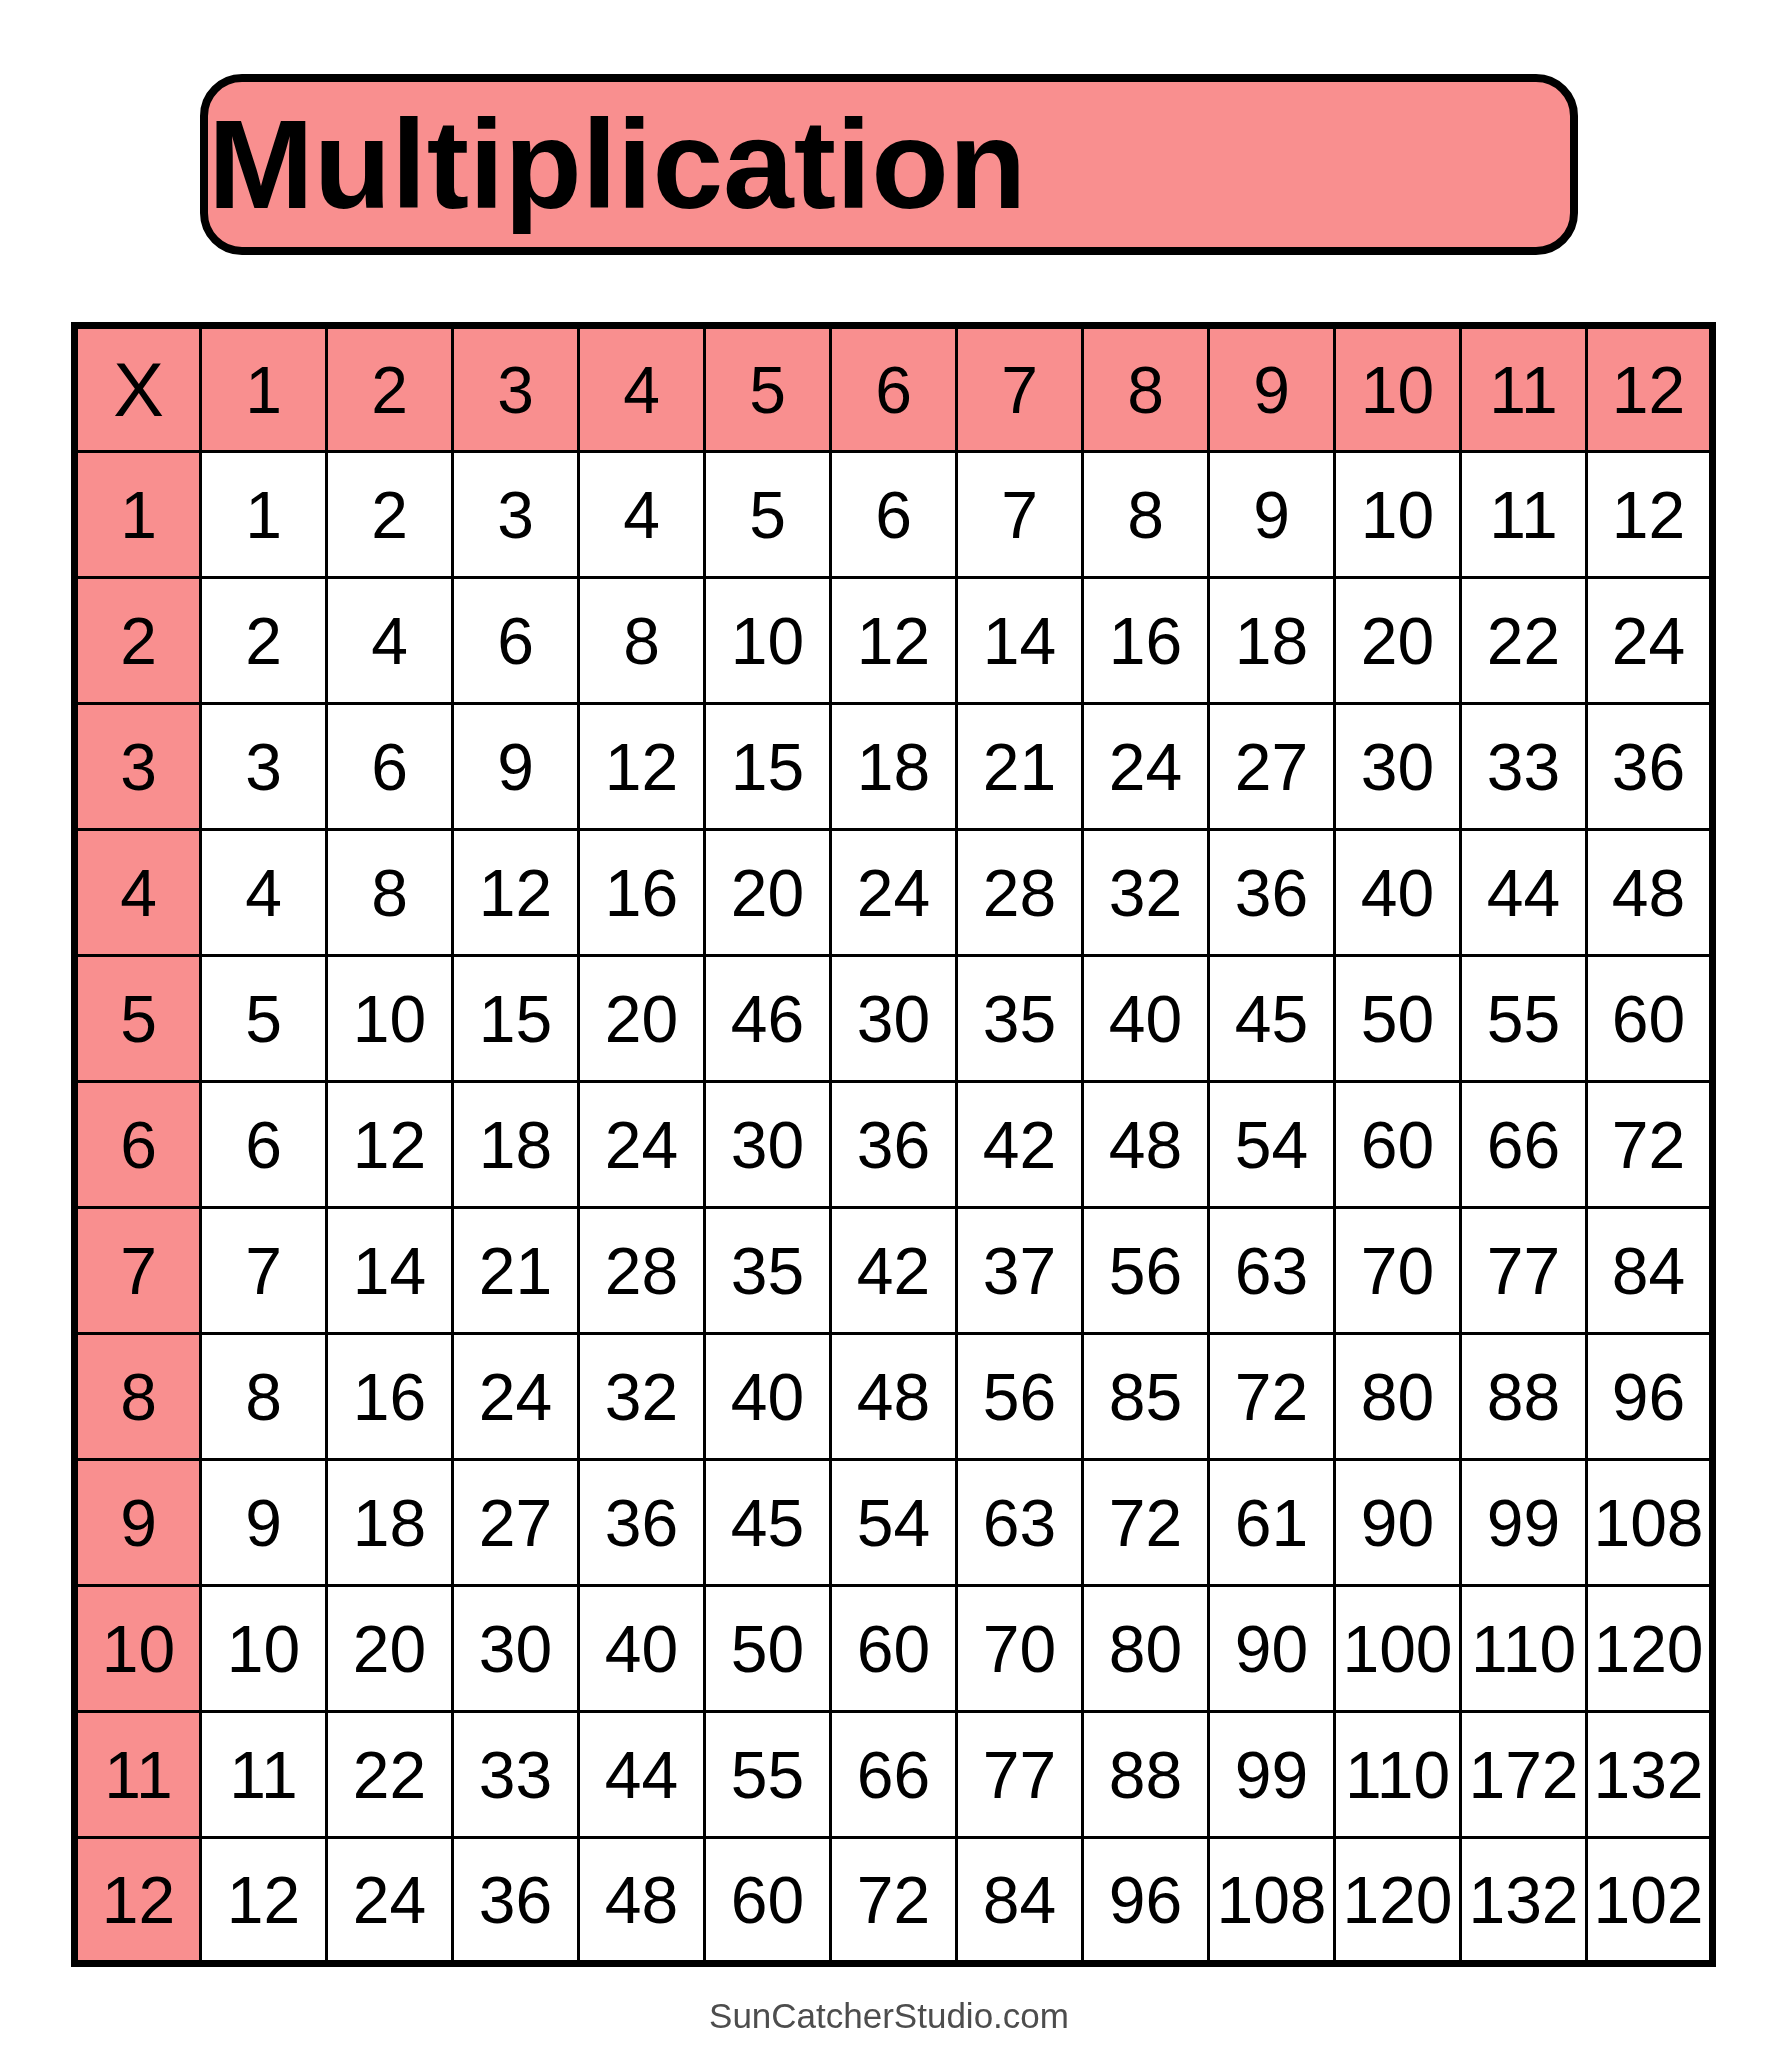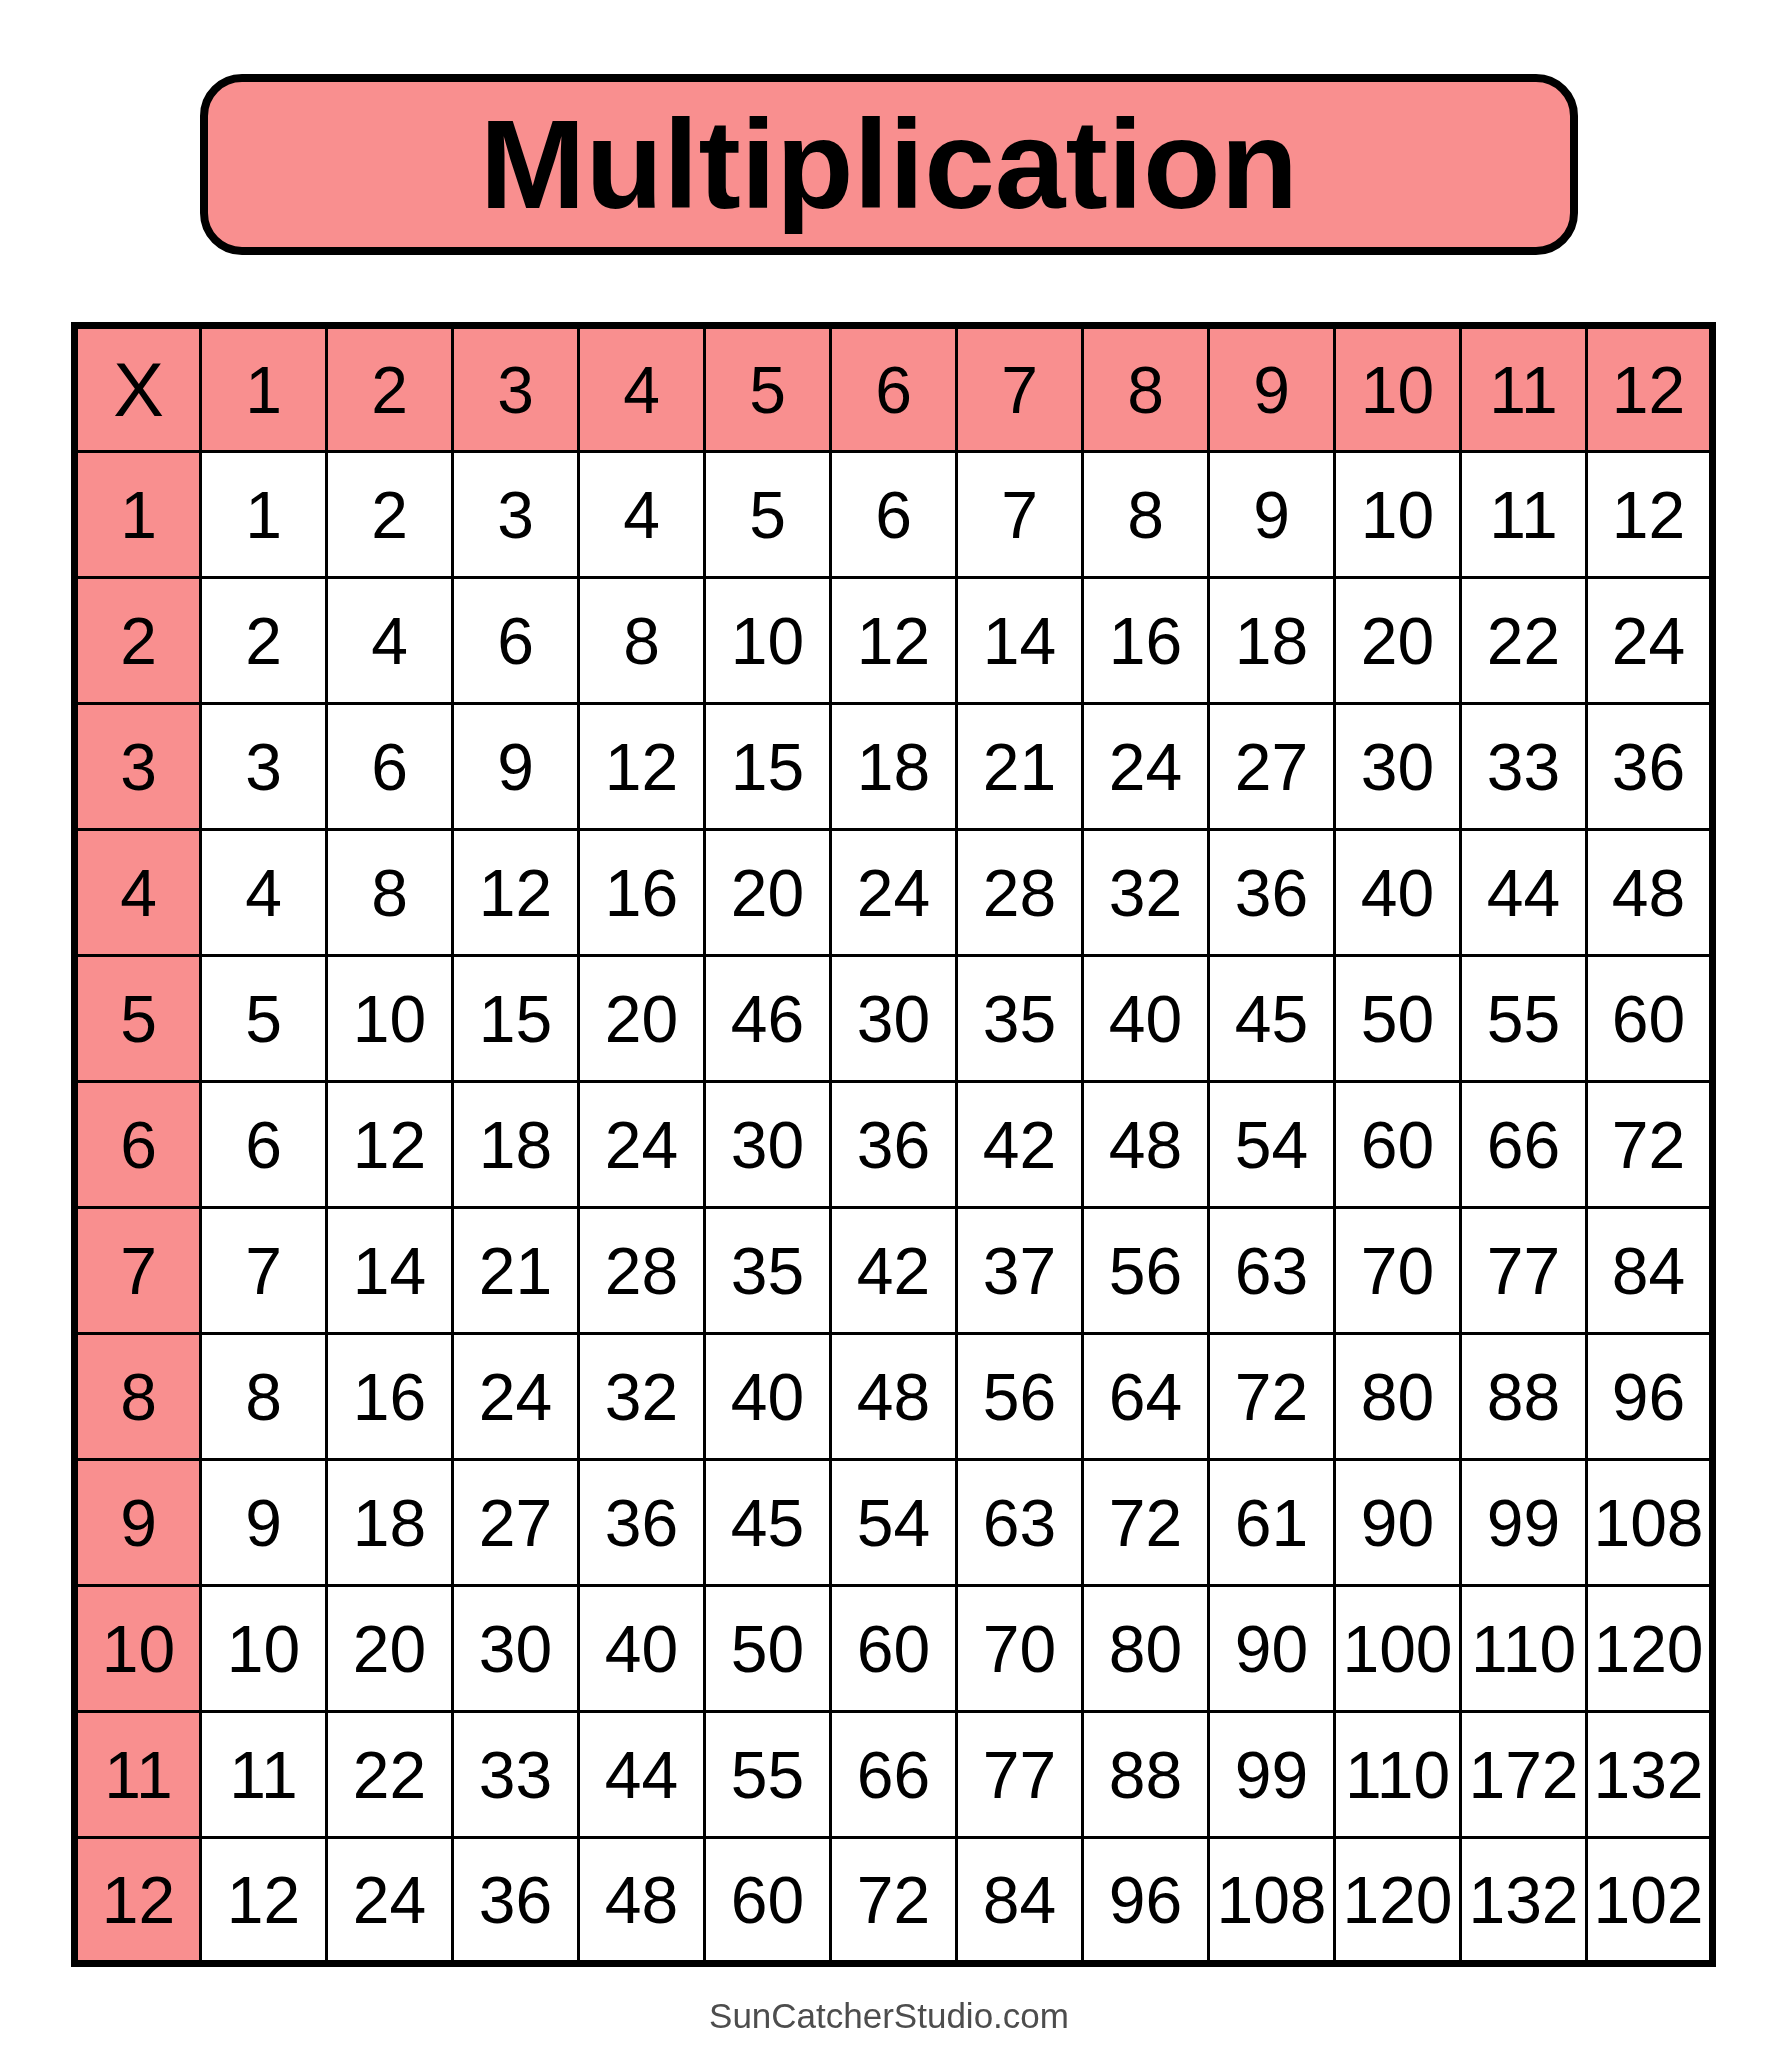--- a/index.html
+++ b/index.html
@@ -20,21 +20,21 @@
     left: 200px;
     top: 74px;
     width: 1378px;
     height: 181px;
     box-sizing: border-box;
     background: var(--accent-pink, #f98f8f);
     border: 8px solid var(--line-black, #000000);
     border-radius: 42px;
     display: flex;
     align-items: center;
-    justify-content: center;
+    justify-content: flex-start;
   }
   .banner .title {
     font-size: 127px;
     font-weight: bold;
     color: #000000;
     line-height: 1;
     white-space: nowrap;
   }
   table.mult {
     position: absolute;
@@ -210,21 +210,21 @@
         </tr>
         <tr>
           <th class="head">8</th>
           <td>8</td>
           <td>16</td>
           <td>24</td>
           <td>32</td>
           <td>40</td>
           <td>48</td>
           <td>56</td>
-          <td>64</td>
+          <td>85</td>
           <td>72</td>
           <td>80</td>
           <td>88</td>
           <td>96</td>
         </tr>
         <tr>
           <th class="head">9</th>
           <td>9</td>
           <td>18</td>
           <td>27</td>

